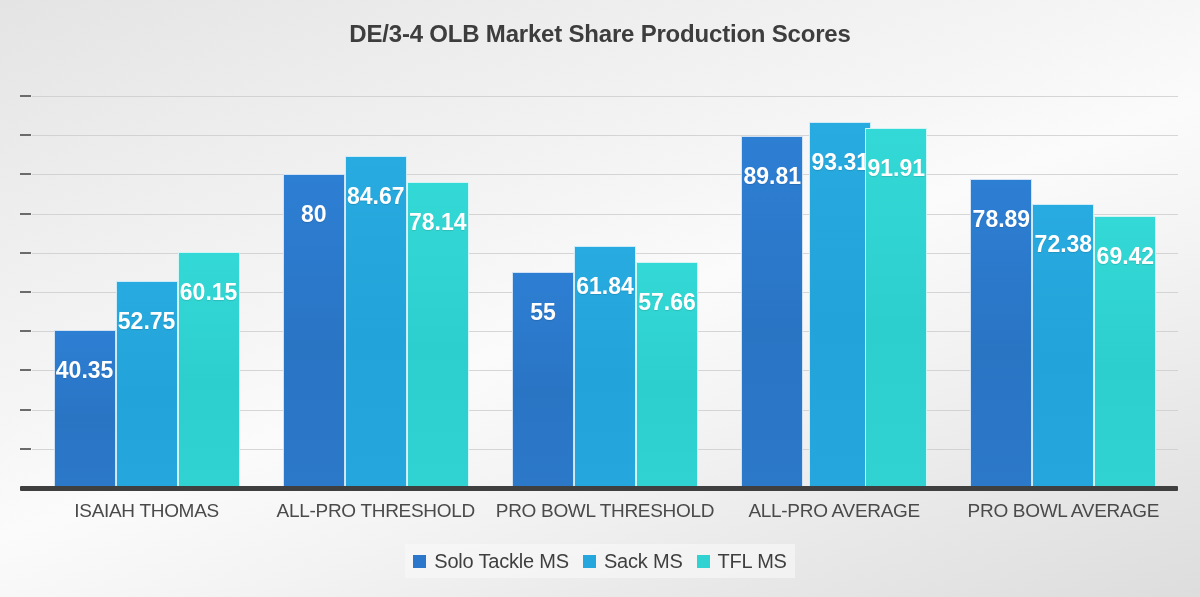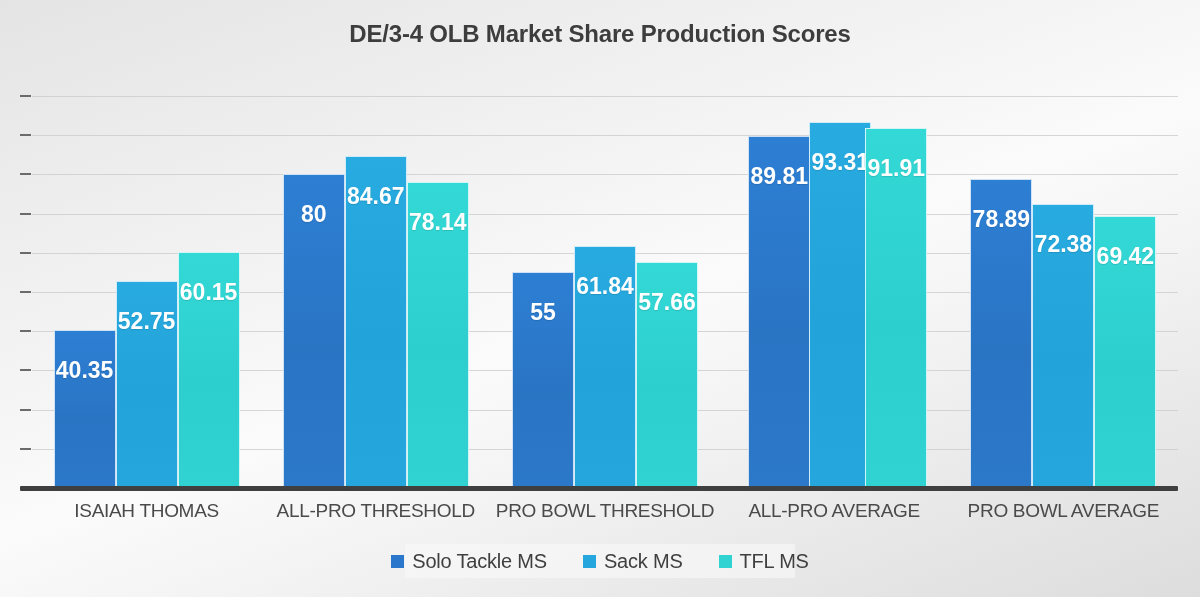--- a/index.html
+++ b/index.html
@@ -136,21 +136,21 @@
   #legend {
     position: absolute;
     left: 405px;
     top: 544px;
     width: 390px;
     height: 34px;
     background: rgba(248,248,248,0.62);
     display: flex;
     align-items: center;
     justify-content: center;
-    gap: 36px;
+    gap: 14px;
     text-align: right;
   }
 
   .legend-item {
     display: flex;
     align-items: center;
     gap: 8px;
     white-space: nowrap;
   }
 
@@ -226,21 +226,21 @@
           <span class="bar-label">55</span>
         </div>
         <div class="bar s1" style="left: 62px; height: 242.413px; padding-left: 9px;">
           <span class="bar-label">61.84</span>
         </div>
         <div class="bar s2" style="left: 124px; height: 226.027px;">
           <span class="bar-label">57.66</span>
         </div>
       </div>
       <div class="group" style="left: 709.2px; width: 186px;">
-        <div class="bar s0" style="left: 7px; height: 352.055px; margin-top: 16px;">
+        <div class="bar s0" style="left: 0px; height: 352.055px; margin-top: 16px;">
           <span class="bar-label">89.81</span>
         </div>
         <div class="bar s1" style="left: 68px; height: 365.775px;">
           <span class="bar-label">93.31</span>
         </div>
         <div class="bar s2" style="left: 124px; height: 360.287px;">
           <span class="bar-label">91.91</span>
         </div>
       </div>
       <div class="group" style="left: 938.4px; width: 186px;">

